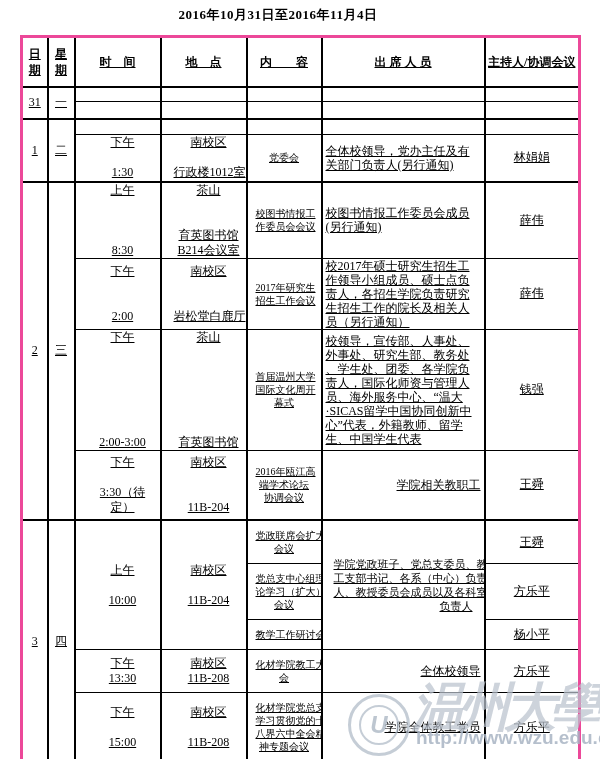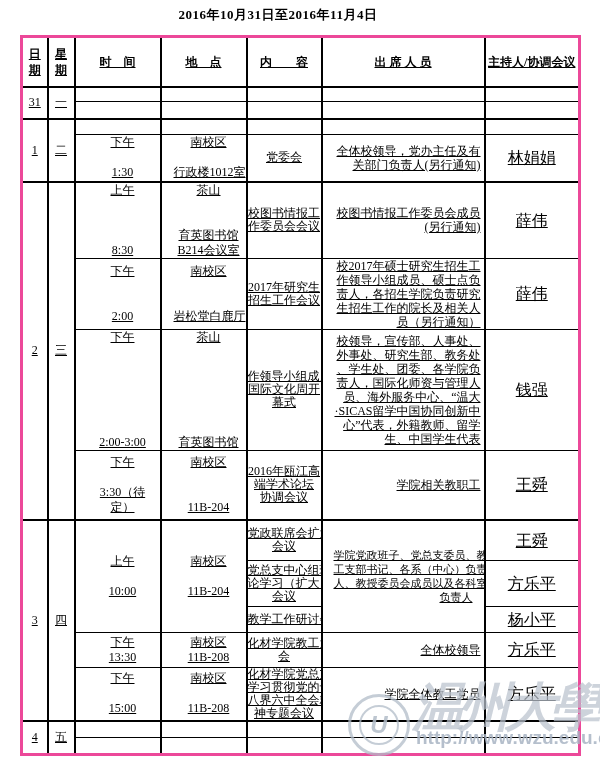--- a/index.html
+++ b/index.html
@@ -19,25 +19,25 @@
     text-decoration:underline;
   }
   td, th {
     border:1px solid #000; border-left-width:2px; border-right-width:2px;
     padding:0 2px; text-align:center; vertical-align:middle;
     font-size:12px; line-height:15px; overflow:hidden;
   }
   tr.bs > td, tr.bs > th { border-top-width:2px; }
   th { font-weight:bold; font-size:12px; line-height:16px; padding:0 1px; white-space:normal; }
   .pre  { white-space:pre;padding-left:12px; }
-  .cont { font-size:12px; line-height:13px; white-space:pre; padding:0; }
-  .att  { font-size:12px; line-height:14px; white-space:pre; text-align:right; padding:0 3px; }
+  .cont { font-size:10px; line-height:13px; white-space:pre; padding:8px; }
+  .att  { font-size:12px; line-height:14px; white-space:pre; text-align:left; padding:0 3px; }
   .att-c{ text-align:right; }
   .att-sm{ font-size:11px; padding:0 11px; }
-  .host { font-size:16px; }
+  .host { font-size:12px; }
   
   .h50{height:50px}.h15{height:15px}.h17{height:17px}.h16{height:16px}.h47{height:47px}
   .h75{height:75px}.h70{height:70px}.h118{height:118px}.h40{height:40px}.h46{height:46px}
   .h26{height:26px}.h35{height:35px}.h52{height:52px}
   
   .wm { position:absolute; pointer-events:none; z-index:5; }
   .wm-logo {
     left:348px; top:694px; width:62px; height:62px; border-radius:50%;
     border:3px solid rgba(178,188,200,0.75);
     display:flex; align-items:center; justify-content:center;
@@ -174,21 +174,21 @@
 
 2:00-3:00</td>
       <td class="pre">茶山
 
 
 
 
 
 
 育英图书馆</td>
-      <td class="cont">作领导小组成员
+      <td class="cont">首届温州大学
 国际文化周开
 幕式</td>
       <td class="att">校领导，宣传部、人事处、
 外事处、研究生部、教务处
 、学生处、团委、各学院负
 责人，国际化师资与管理人
 员、海外服务中心、“温大
 ·SICAS留学中国协同创新中
 心”代表，外籍教师、留学
 生、中国学生代表</td>

